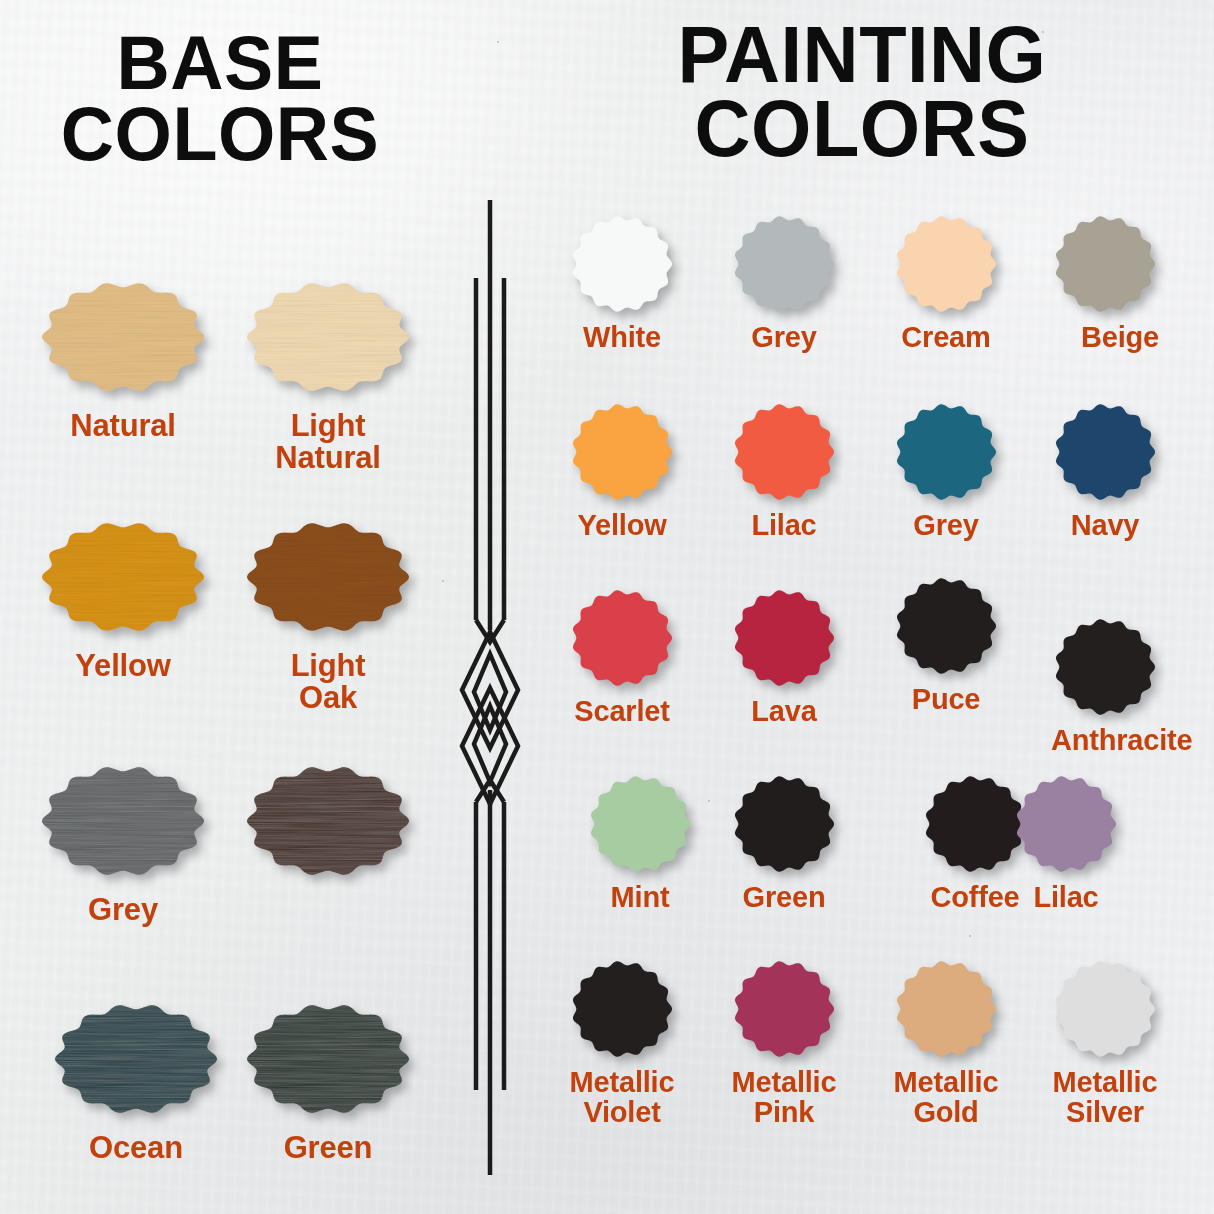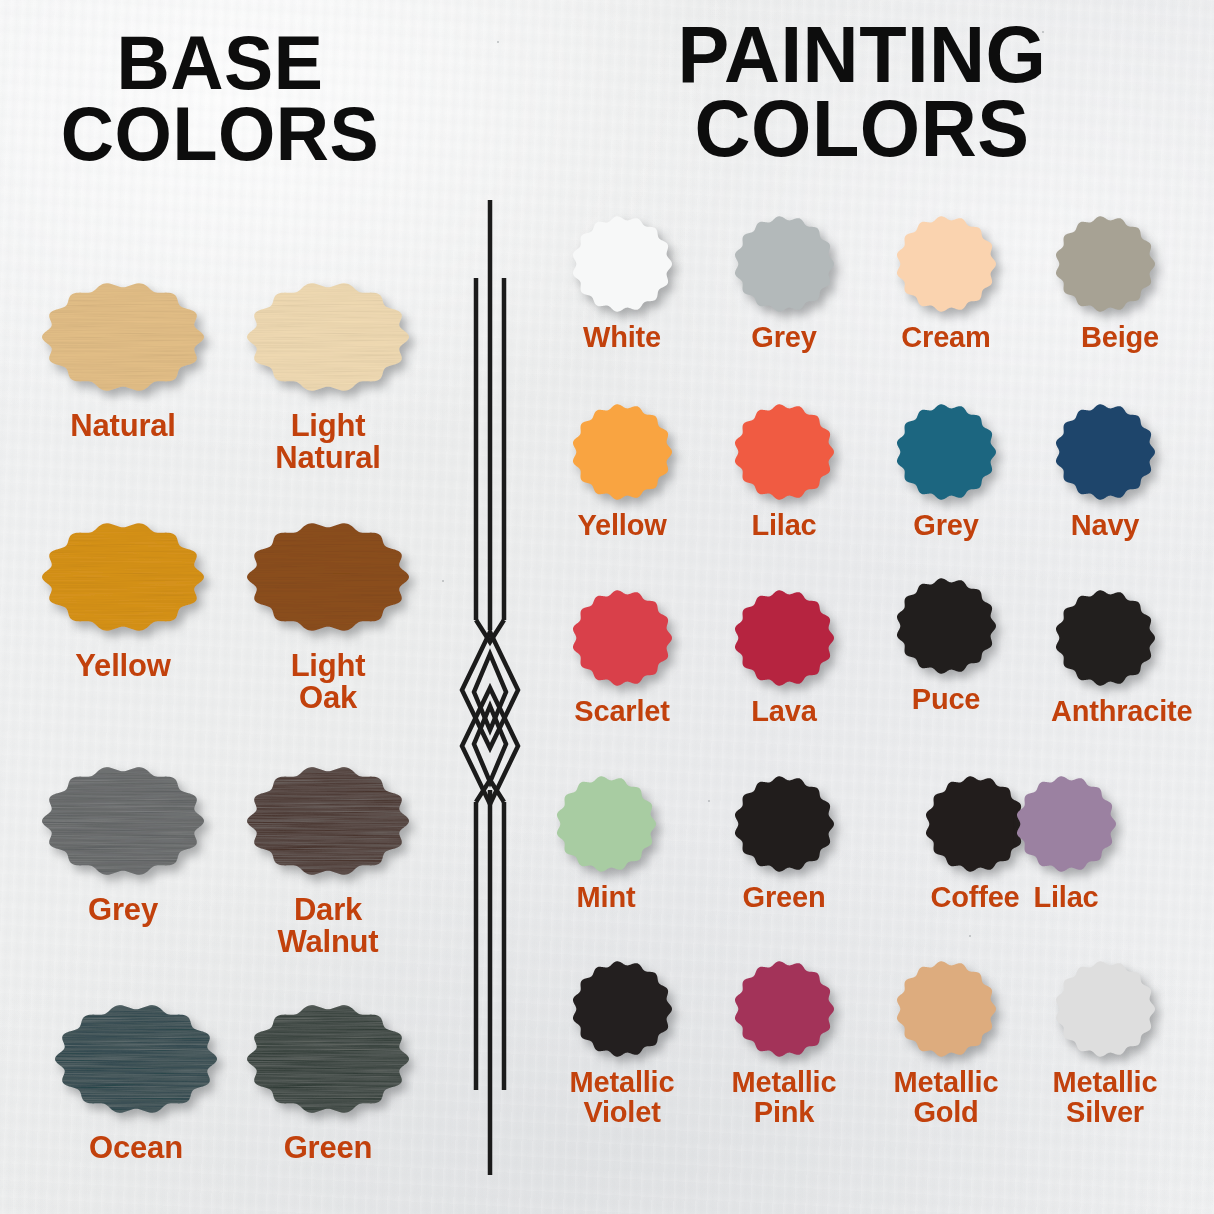--- a/index.html
+++ b/index.html
@@ -209,24 +209,20 @@
       <div class="label">
         <span class="ln2">Grey</span>
       </div>
     </div>
     <div class="swatch-cell base" style="left: 243px; top: 762px; width: 170px;">
       <div class="swatch-wrap" style="width: 170px; height: 118px;">
         <svg width="170" height="118" viewBox="0 0 170 118" class="swatch">
           <path d="M166.00,59.00L165.85,60.03L165.43,61.04L164.74,62.04L163.85,63.01L162.80,63.95L161.66,64.86L160.49,65.75L159.37,66.61L158.36,67.46L157.52,68.32L156.87,69.18L156.45,70.07L156.26,71.00L156.29,71.97L156.51,72.99L156.87,74.05L157.33,75.16L157.81,76.30L158.26,77.46L158.61,78.62L158.79,79.75L158.77,80.85L158.50,81.90L157.98,82.86L157.19,83.75L156.16,84.54L154.90,85.23L153.48,85.85L151.93,86.38L150.32,86.87L148.70,87.32L147.14,87.77L145.69,88.24L144.38,88.76L143.25,89.35L142.30,90.03L141.53,90.81L140.94,91.69L140.49,92.67L140.14,93.74L139.84,94.87L139.55,96.04L139.21,97.21L138.78,98.36L138.22,99.44L137.50,100.42L136.59,101.28L135.50,102.00L134.23,102.56L132.79,102.97L131.22,103.23L129.54,103.36L127.80,103.39L126.04,103.35L124.30,103.28L122.61,103.23L121.00,103.22L119.49,103.31L118.09,103.50L116.80,103.83L115.61,104.31L114.51,104.93L113.48,105.68L112.48,106.54L111.49,107.47L110.48,108.44L109.42,109.40L108.31,110.31L107.11,111.11L105.83,111.79L104.47,112.30L103.02,112.62L101.52,112.75L99.96,112.70L98.38,112.47L96.78,112.09L95.20,111.60L93.64,111.05L92.11,110.48L90.62,109.93L89.17,109.45L87.76,109.08L86.37,108.84L85.00,108.76L83.63,108.84L82.24,109.08L80.83,109.45L79.38,109.93L77.89,110.48L76.36,111.05L74.80,111.60L73.22,112.09L71.62,112.47L70.04,112.70L68.48,112.75L66.98,112.62L65.53,112.30L64.17,111.79L62.89,111.11L61.69,110.31L60.58,109.40L59.52,108.44L58.51,107.47L57.52,106.54L56.52,105.68L55.49,104.93L54.39,104.31L53.20,103.83L51.91,103.50L50.51,103.31L49.00,103.22L47.39,103.23L45.70,103.28L43.96,103.35L42.20,103.39L40.46,103.36L38.78,103.23L37.21,102.97L35.77,102.56L34.50,102.00L33.41,101.28L32.50,100.42L31.78,99.44L31.22,98.36L30.79,97.21L30.45,96.04L30.16,94.87L29.86,93.74L29.51,92.67L29.06,91.69L28.47,90.81L27.70,90.03L26.75,89.35L25.62,88.76L24.31,88.24L22.86,87.77L21.30,87.32L19.68,86.87L18.07,86.38L16.52,85.85L15.10,85.23L13.84,84.54L12.81,83.75L12.02,82.86L11.50,81.90L11.23,80.85L11.21,79.75L11.39,78.62L11.74,77.46L12.19,76.30L12.67,75.16L13.13,74.05L13.49,72.99L13.71,71.97L13.74,71.00L13.55,70.07L13.13,69.18L12.48,68.32L11.64,67.46L10.63,66.61L9.51,65.75L8.34,64.86L7.20,63.95L6.15,63.01L5.26,62.04L4.57,61.04L4.15,60.03L4.00,59.00L4.15,57.97L4.57,56.96L5.26,55.96L6.15,54.99L7.20,54.05L8.34,53.14L9.51,52.25L10.63,51.39L11.64,50.54L12.48,49.68L13.13,48.82L13.55,47.93L13.74,47.00L13.71,46.03L13.49,45.01L13.13,43.95L12.67,42.84L12.19,41.70L11.74,40.54L11.39,39.38L11.21,38.25L11.23,37.15L11.50,36.10L12.02,35.14L12.81,34.25L13.84,33.46L15.10,32.77L16.52,32.15L18.07,31.62L19.68,31.13L21.30,30.68L22.86,30.23L24.31,29.76L25.62,29.24L26.75,28.65L27.70,27.97L28.47,27.19L29.06,26.31L29.51,25.33L29.86,24.26L30.16,23.13L30.45,21.96L30.79,20.79L31.22,19.64L31.78,18.56L32.50,17.58L33.41,16.72L34.50,16.00L35.77,15.44L37.21,15.03L38.78,14.77L40.46,14.64L42.20,14.61L43.96,14.65L45.70,14.72L47.39,14.77L49.00,14.78L50.51,14.69L51.91,14.50L53.20,14.17L54.39,13.69L55.49,13.07L56.52,12.32L57.52,11.46L58.51,10.53L59.52,9.56L60.58,8.60L61.69,7.69L62.89,6.89L64.17,6.21L65.53,5.70L66.98,5.38L68.48,5.25L70.04,5.30L71.62,5.53L73.22,5.91L74.80,6.40L76.36,6.95L77.89,7.52L79.38,8.07L80.83,8.55L82.24,8.92L83.63,9.16L85.00,9.24L86.37,9.16L87.76,8.92L89.17,8.55L90.62,8.07L92.11,7.52L93.64,6.95L95.20,6.40L96.78,5.91L98.38,5.53L99.96,5.30L101.52,5.25L103.02,5.38L104.47,5.70L105.83,6.21L107.11,6.89L108.31,7.69L109.42,8.60L110.48,9.56L111.49,10.53L112.48,11.46L113.48,12.32L114.51,13.07L115.61,13.69L116.80,14.17L118.09,14.50L119.49,14.69L121.00,14.78L122.61,14.77L124.30,14.72L126.04,14.65L127.80,14.61L129.54,14.64L131.22,14.77L132.79,15.03L134.23,15.44L135.50,16.00L136.59,16.72L137.50,17.58L138.22,18.56L138.78,19.64L139.21,20.79L139.55,21.96L139.84,23.13L140.14,24.26L140.49,25.33L140.94,26.31L141.53,27.19L142.30,27.97L143.25,28.65L144.38,29.24L145.69,29.76L147.14,30.23L148.70,30.68L150.32,31.13L151.93,31.62L153.48,32.15L154.90,32.77L156.16,33.46L157.19,34.25L157.98,35.14L158.50,36.10L158.77,37.15L158.79,38.25L158.61,39.38L158.26,40.54L157.81,41.70L157.33,42.84L156.87,43.95L156.51,45.01L156.29,46.03L156.26,47.00L156.45,47.93L156.87,48.82L157.52,49.68L158.36,50.54L159.37,51.39L160.49,52.25L161.66,53.14L162.80,54.05L163.85,54.99L164.74,55.96L165.43,56.96L165.85,57.97L166.00,59.00Z" fill="#3E2317" filter="url(#grainDark)"></path>
         </svg>
       </div>
-      <div class="label">
-        <span class="ln2">Dark</span>
-        <span class="ln2">Walnut</span>
-      </div>
     </div>
     <div class="swatch-cell base" style="left: 51px; top: 1000px; width: 170px;">
       <div class="swatch-wrap" style="width: 170px; height: 118px;">
         <svg width="170" height="118" viewBox="0 0 170 118" class="swatch">
           <path d="M166.00,59.00L165.85,60.03L165.43,61.04L164.74,62.04L163.85,63.01L162.80,63.95L161.66,64.86L160.49,65.75L159.37,66.61L158.36,67.46L157.52,68.32L156.87,69.18L156.45,70.07L156.26,71.00L156.29,71.97L156.51,72.99L156.87,74.05L157.33,75.16L157.81,76.30L158.26,77.46L158.61,78.62L158.79,79.75L158.77,80.85L158.50,81.90L157.98,82.86L157.19,83.75L156.16,84.54L154.90,85.23L153.48,85.85L151.93,86.38L150.32,86.87L148.70,87.32L147.14,87.77L145.69,88.24L144.38,88.76L143.25,89.35L142.30,90.03L141.53,90.81L140.94,91.69L140.49,92.67L140.14,93.74L139.84,94.87L139.55,96.04L139.21,97.21L138.78,98.36L138.22,99.44L137.50,100.42L136.59,101.28L135.50,102.00L134.23,102.56L132.79,102.97L131.22,103.23L129.54,103.36L127.80,103.39L126.04,103.35L124.30,103.28L122.61,103.23L121.00,103.22L119.49,103.31L118.09,103.50L116.80,103.83L115.61,104.31L114.51,104.93L113.48,105.68L112.48,106.54L111.49,107.47L110.48,108.44L109.42,109.40L108.31,110.31L107.11,111.11L105.83,111.79L104.47,112.30L103.02,112.62L101.52,112.75L99.96,112.70L98.38,112.47L96.78,112.09L95.20,111.60L93.64,111.05L92.11,110.48L90.62,109.93L89.17,109.45L87.76,109.08L86.37,108.84L85.00,108.76L83.63,108.84L82.24,109.08L80.83,109.45L79.38,109.93L77.89,110.48L76.36,111.05L74.80,111.60L73.22,112.09L71.62,112.47L70.04,112.70L68.48,112.75L66.98,112.62L65.53,112.30L64.17,111.79L62.89,111.11L61.69,110.31L60.58,109.40L59.52,108.44L58.51,107.47L57.52,106.54L56.52,105.68L55.49,104.93L54.39,104.31L53.20,103.83L51.91,103.50L50.51,103.31L49.00,103.22L47.39,103.23L45.70,103.28L43.96,103.35L42.20,103.39L40.46,103.36L38.78,103.23L37.21,102.97L35.77,102.56L34.50,102.00L33.41,101.28L32.50,100.42L31.78,99.44L31.22,98.36L30.79,97.21L30.45,96.04L30.16,94.87L29.86,93.74L29.51,92.67L29.06,91.69L28.47,90.81L27.70,90.03L26.75,89.35L25.62,88.76L24.31,88.24L22.86,87.77L21.30,87.32L19.68,86.87L18.07,86.38L16.52,85.85L15.10,85.23L13.84,84.54L12.81,83.75L12.02,82.86L11.50,81.90L11.23,80.85L11.21,79.75L11.39,78.62L11.74,77.46L12.19,76.30L12.67,75.16L13.13,74.05L13.49,72.99L13.71,71.97L13.74,71.00L13.55,70.07L13.13,69.18L12.48,68.32L11.64,67.46L10.63,66.61L9.51,65.75L8.34,64.86L7.20,63.95L6.15,63.01L5.26,62.04L4.57,61.04L4.15,60.03L4.00,59.00L4.15,57.97L4.57,56.96L5.26,55.96L6.15,54.99L7.20,54.05L8.34,53.14L9.51,52.25L10.63,51.39L11.64,50.54L12.48,49.68L13.13,48.82L13.55,47.93L13.74,47.00L13.71,46.03L13.49,45.01L13.13,43.95L12.67,42.84L12.19,41.70L11.74,40.54L11.39,39.38L11.21,38.25L11.23,37.15L11.50,36.10L12.02,35.14L12.81,34.25L13.84,33.46L15.10,32.77L16.52,32.15L18.07,31.62L19.68,31.13L21.30,30.68L22.86,30.23L24.31,29.76L25.62,29.24L26.75,28.65L27.70,27.97L28.47,27.19L29.06,26.31L29.51,25.33L29.86,24.26L30.16,23.13L30.45,21.96L30.79,20.79L31.22,19.64L31.78,18.56L32.50,17.58L33.41,16.72L34.50,16.00L35.77,15.44L37.21,15.03L38.78,14.77L40.46,14.64L42.20,14.61L43.96,14.65L45.70,14.72L47.39,14.77L49.00,14.78L50.51,14.69L51.91,14.50L53.20,14.17L54.39,13.69L55.49,13.07L56.52,12.32L57.52,11.46L58.51,10.53L59.52,9.56L60.58,8.60L61.69,7.69L62.89,6.89L64.17,6.21L65.53,5.70L66.98,5.38L68.48,5.25L70.04,5.30L71.62,5.53L73.22,5.91L74.80,6.40L76.36,6.95L77.89,7.52L79.38,8.07L80.83,8.55L82.24,8.92L83.63,9.16L85.00,9.24L86.37,9.16L87.76,8.92L89.17,8.55L90.62,8.07L92.11,7.52L93.64,6.95L95.20,6.40L96.78,5.91L98.38,5.53L99.96,5.30L101.52,5.25L103.02,5.38L104.47,5.70L105.83,6.21L107.11,6.89L108.31,7.69L109.42,8.60L110.48,9.56L111.49,10.53L112.48,11.46L113.48,12.32L114.51,13.07L115.61,13.69L116.80,14.17L118.09,14.50L119.49,14.69L121.00,14.78L122.61,14.77L124.30,14.72L126.04,14.65L127.80,14.61L129.54,14.64L131.22,14.77L132.79,15.03L134.23,15.44L135.50,16.00L136.59,16.72L137.50,17.58L138.22,18.56L138.78,19.64L139.21,20.79L139.55,21.96L139.84,23.13L140.14,24.26L140.49,25.33L140.94,26.31L141.53,27.19L142.30,27.97L143.25,28.65L144.38,29.24L145.69,29.76L147.14,30.23L148.70,30.68L150.32,31.13L151.93,31.62L153.48,32.15L154.90,32.77L156.16,33.46L157.19,34.25L157.98,35.14L158.50,36.10L158.77,37.15L158.79,38.25L158.61,39.38L158.26,40.54L157.81,41.70L157.33,42.84L156.87,43.95L156.51,45.01L156.29,46.03L156.26,47.00L156.45,47.93L156.87,48.82L157.52,49.68L158.36,50.54L159.37,51.39L160.49,52.25L161.66,53.14L162.80,54.05L163.85,54.99L164.74,55.96L165.43,56.96L165.85,57.97L166.00,59.00Z" fill="#0C3A40" filter="url(#grainDark)"></path>
         </svg>
       </div>
       <div class="label">
         <span class="ln2">Ocean</span>
       </div>
@@ -347,31 +343,31 @@
     <div class="swatch-cell paint" style="left: 892px; top: 574px; width: 108px;">
       <div class="swatch-wrap" style="width: 108px; height: 104px;">
         <svg width="108" height="104" viewBox="0 0 108 104" class="swatch">
           <path d="M104.00,52.00L103.92,52.84L103.68,53.67L103.30,54.48L102.80,55.28L102.22,56.05L101.58,56.80L100.94,57.53L100.32,58.25L99.75,58.96L99.28,59.67L98.93,60.38L98.70,61.12L98.59,61.88L98.62,62.68L98.75,63.51L98.96,64.38L99.22,65.27L99.51,66.19L99.77,67.13L99.97,68.06L100.09,68.98L100.09,69.88L99.96,70.73L99.68,71.52L99.25,72.26L98.68,72.92L97.99,73.52L97.20,74.05L96.34,74.53L95.44,74.97L94.54,75.38L93.66,75.79L92.85,76.22L92.12,76.68L91.49,77.20L90.97,77.78L90.55,78.44L90.23,79.18L90.00,79.99L89.83,80.86L89.69,81.78L89.56,82.74L89.40,83.69L89.19,84.63L88.91,85.51L88.53,86.33L88.05,87.05L87.46,87.67L86.75,88.17L85.95,88.56L85.07,88.83L84.12,89.01L83.13,89.11L82.12,89.16L81.12,89.19L80.15,89.22L79.23,89.30L78.37,89.44L77.57,89.66L76.85,89.99L76.19,90.43L75.59,90.98L75.03,91.62L74.50,92.36L73.99,93.14L73.46,93.96L72.91,94.77L72.33,95.55L71.69,96.25L71.00,96.85L70.25,97.32L69.45,97.65L68.60,97.84L67.70,97.87L66.78,97.78L65.84,97.57L64.89,97.28L63.95,96.93L63.02,96.56L62.12,96.22L61.25,95.92L60.40,95.71L59.58,95.61L58.78,95.63L57.99,95.77L57.21,96.04L56.42,96.41L55.63,96.87L54.83,97.39L54.00,97.93L53.16,98.46L52.29,98.94L51.42,99.33L50.53,99.61L49.65,99.75L48.77,99.74L47.92,99.57L47.08,99.26L46.28,98.81L45.50,98.25L44.76,97.61L44.05,96.93L43.36,96.23L42.69,95.57L42.01,94.96L41.33,94.43L40.62,94.02L39.88,93.72L39.10,93.54L38.27,93.48L37.40,93.52L36.48,93.63L35.52,93.79L34.54,93.96L33.54,94.11L32.55,94.21L31.59,94.23L30.66,94.14L29.80,93.92L29.00,93.57L28.29,93.08L27.66,92.47L27.11,91.75L26.64,90.94L26.24,90.06L25.88,89.16L25.54,88.26L25.21,87.38L24.85,86.56L24.44,85.82L23.97,85.16L23.42,84.60L22.79,84.13L22.06,83.75L21.24,83.45L20.36,83.19L19.41,82.96L18.44,82.74L17.47,82.49L16.52,82.19L15.63,81.83L14.83,81.38L14.13,80.84L13.55,80.21L13.10,79.49L12.79,78.69L12.60,77.81L12.51,76.89L12.51,75.93L12.56,74.97L12.64,74.01L12.70,73.08L12.72,72.19L12.67,71.35L12.52,70.57L12.26,69.84L11.87,69.17L11.37,68.54L10.75,67.94L10.05,67.36L9.29,66.78L8.49,66.19L7.71,65.59L6.97,64.95L6.31,64.27L5.77,63.55L5.35,62.78L5.09,61.98L4.99,61.15L5.04,60.29L5.24,59.41L5.55,58.54L5.96,57.66L6.42,56.80L6.89,55.96L7.34,55.13L7.74,54.33L8.05,53.54L8.24,52.77L8.31,52.00L8.24,51.23L8.05,50.46L7.74,49.67L7.34,48.87L6.89,48.04L6.42,47.20L5.96,46.34L5.55,45.46L5.24,44.59L5.04,43.71L4.99,42.85L5.09,42.02L5.35,41.22L5.77,40.45L6.31,39.73L6.97,39.05L7.71,38.41L8.49,37.81L9.29,37.22L10.05,36.64L10.75,36.06L11.37,35.46L11.87,34.83L12.26,34.16L12.52,33.43L12.67,32.65L12.72,31.81L12.70,30.92L12.64,29.99L12.56,29.03L12.51,28.07L12.51,27.11L12.60,26.19L12.79,25.31L13.10,24.51L13.55,23.79L14.13,23.16L14.83,22.62L15.63,22.17L16.52,21.81L17.47,21.51L18.44,21.26L19.41,21.04L20.36,20.81L21.24,20.55L22.06,20.25L22.79,19.87L23.42,19.40L23.97,18.84L24.44,18.18L24.85,17.44L25.21,16.62L25.54,15.74L25.88,14.84L26.24,13.94L26.64,13.06L27.11,12.25L27.66,11.53L28.29,10.92L29.00,10.43L29.80,10.08L30.66,9.86L31.59,9.77L32.55,9.79L33.54,9.89L34.54,10.04L35.52,10.21L36.48,10.37L37.40,10.48L38.27,10.52L39.10,10.46L39.88,10.28L40.62,9.98L41.33,9.57L42.01,9.04L42.69,8.43L43.36,7.77L44.05,7.07L44.76,6.39L45.50,5.75L46.28,5.19L47.08,4.74L47.92,4.43L48.77,4.26L49.65,4.25L50.53,4.39L51.42,4.67L52.29,5.06L53.16,5.54L54.00,6.07L54.83,6.61L55.63,7.13L56.42,7.59L57.21,7.96L57.99,8.23L58.78,8.37L59.58,8.39L60.40,8.29L61.25,8.08L62.12,7.78L63.02,7.44L63.95,7.07L64.89,6.72L65.84,6.43L66.78,6.22L67.70,6.13L68.60,6.16L69.45,6.35L70.25,6.68L71.00,7.15L71.69,7.75L72.33,8.45L72.91,9.23L73.46,10.04L73.99,10.86L74.50,11.64L75.03,12.38L75.59,13.02L76.19,13.57L76.85,14.01L77.57,14.34L78.37,14.56L79.23,14.70L80.15,14.78L81.12,14.81L82.12,14.84L83.13,14.89L84.12,14.99L85.07,15.17L85.95,15.44L86.75,15.83L87.46,16.33L88.05,16.95L88.53,17.67L88.91,18.49L89.19,19.37L89.40,20.31L89.56,21.26L89.69,22.22L89.83,23.14L90.00,24.01L90.23,24.82L90.55,25.56L90.97,26.22L91.49,26.80L92.12,27.32L92.85,27.78L93.66,28.21L94.54,28.62L95.44,29.03L96.34,29.47L97.20,29.95L97.99,30.48L98.68,31.08L99.25,31.74L99.68,32.48L99.96,33.27L100.09,34.12L100.09,35.02L99.97,35.94L99.77,36.87L99.51,37.81L99.22,38.73L98.96,39.62L98.75,40.49L98.62,41.32L98.59,42.12L98.70,42.88L98.93,43.62L99.28,44.33L99.75,45.04L100.32,45.75L100.94,46.47L101.58,47.20L102.22,47.95L102.80,48.72L103.30,49.52L103.68,50.33L103.92,51.16L104.00,52.00Z" fill="#211E1D"></path>
         </svg>
       </div>
       <div class="label">
         <span class="ln2">Puce</span>
       </div>
     </div>
-    <div class="swatch-cell paint" style="left: 1051px; top: 586px; width: 108px;">
+    <div class="swatch-cell paint" style="left: 1051px; top: 615px; width: 108px;">
       <div class="swatch-wrap" style="width: 108px; height: 104px;">
         <svg width="108" height="104" viewBox="0 0 108 104" class="swatch">
           <path d="M104.00,52.00L103.92,52.84L103.68,53.67L103.30,54.48L102.80,55.28L102.22,56.05L101.58,56.80L100.94,57.53L100.32,58.25L99.75,58.96L99.28,59.67L98.93,60.38L98.70,61.12L98.59,61.88L98.62,62.68L98.75,63.51L98.96,64.38L99.22,65.27L99.51,66.19L99.77,67.13L99.97,68.06L100.09,68.98L100.09,69.88L99.96,70.73L99.68,71.52L99.25,72.26L98.68,72.92L97.99,73.52L97.20,74.05L96.34,74.53L95.44,74.97L94.54,75.38L93.66,75.79L92.85,76.22L92.12,76.68L91.49,77.20L90.97,77.78L90.55,78.44L90.23,79.18L90.00,79.99L89.83,80.86L89.69,81.78L89.56,82.74L89.40,83.69L89.19,84.63L88.91,85.51L88.53,86.33L88.05,87.05L87.46,87.67L86.75,88.17L85.95,88.56L85.07,88.83L84.12,89.01L83.13,89.11L82.12,89.16L81.12,89.19L80.15,89.22L79.23,89.30L78.37,89.44L77.57,89.66L76.85,89.99L76.19,90.43L75.59,90.98L75.03,91.62L74.50,92.36L73.99,93.14L73.46,93.96L72.91,94.77L72.33,95.55L71.69,96.25L71.00,96.85L70.25,97.32L69.45,97.65L68.60,97.84L67.70,97.87L66.78,97.78L65.84,97.57L64.89,97.28L63.95,96.93L63.02,96.56L62.12,96.22L61.25,95.92L60.40,95.71L59.58,95.61L58.78,95.63L57.99,95.77L57.21,96.04L56.42,96.41L55.63,96.87L54.83,97.39L54.00,97.93L53.16,98.46L52.29,98.94L51.42,99.33L50.53,99.61L49.65,99.75L48.77,99.74L47.92,99.57L47.08,99.26L46.28,98.81L45.50,98.25L44.76,97.61L44.05,96.93L43.36,96.23L42.69,95.57L42.01,94.96L41.33,94.43L40.62,94.02L39.88,93.72L39.10,93.54L38.27,93.48L37.40,93.52L36.48,93.63L35.52,93.79L34.54,93.96L33.54,94.11L32.55,94.21L31.59,94.23L30.66,94.14L29.80,93.92L29.00,93.57L28.29,93.08L27.66,92.47L27.11,91.75L26.64,90.94L26.24,90.06L25.88,89.16L25.54,88.26L25.21,87.38L24.85,86.56L24.44,85.82L23.97,85.16L23.42,84.60L22.79,84.13L22.06,83.75L21.24,83.45L20.36,83.19L19.41,82.96L18.44,82.74L17.47,82.49L16.52,82.19L15.63,81.83L14.83,81.38L14.13,80.84L13.55,80.21L13.10,79.49L12.79,78.69L12.60,77.81L12.51,76.89L12.51,75.93L12.56,74.97L12.64,74.01L12.70,73.08L12.72,72.19L12.67,71.35L12.52,70.57L12.26,69.84L11.87,69.17L11.37,68.54L10.75,67.94L10.05,67.36L9.29,66.78L8.49,66.19L7.71,65.59L6.97,64.95L6.31,64.27L5.77,63.55L5.35,62.78L5.09,61.98L4.99,61.15L5.04,60.29L5.24,59.41L5.55,58.54L5.96,57.66L6.42,56.80L6.89,55.96L7.34,55.13L7.74,54.33L8.05,53.54L8.24,52.77L8.31,52.00L8.24,51.23L8.05,50.46L7.74,49.67L7.34,48.87L6.89,48.04L6.42,47.20L5.96,46.34L5.55,45.46L5.24,44.59L5.04,43.71L4.99,42.85L5.09,42.02L5.35,41.22L5.77,40.45L6.31,39.73L6.97,39.05L7.71,38.41L8.49,37.81L9.29,37.22L10.05,36.64L10.75,36.06L11.37,35.46L11.87,34.83L12.26,34.16L12.52,33.43L12.67,32.65L12.72,31.81L12.70,30.92L12.64,29.99L12.56,29.03L12.51,28.07L12.51,27.11L12.60,26.19L12.79,25.31L13.10,24.51L13.55,23.79L14.13,23.16L14.83,22.62L15.63,22.17L16.52,21.81L17.47,21.51L18.44,21.26L19.41,21.04L20.36,20.81L21.24,20.55L22.06,20.25L22.79,19.87L23.42,19.40L23.97,18.84L24.44,18.18L24.85,17.44L25.21,16.62L25.54,15.74L25.88,14.84L26.24,13.94L26.64,13.06L27.11,12.25L27.66,11.53L28.29,10.92L29.00,10.43L29.80,10.08L30.66,9.86L31.59,9.77L32.55,9.79L33.54,9.89L34.54,10.04L35.52,10.21L36.48,10.37L37.40,10.48L38.27,10.52L39.10,10.46L39.88,10.28L40.62,9.98L41.33,9.57L42.01,9.04L42.69,8.43L43.36,7.77L44.05,7.07L44.76,6.39L45.50,5.75L46.28,5.19L47.08,4.74L47.92,4.43L48.77,4.26L49.65,4.25L50.53,4.39L51.42,4.67L52.29,5.06L53.16,5.54L54.00,6.07L54.83,6.61L55.63,7.13L56.42,7.59L57.21,7.96L57.99,8.23L58.78,8.37L59.58,8.39L60.40,8.29L61.25,8.08L62.12,7.78L63.02,7.44L63.95,7.07L64.89,6.72L65.84,6.43L66.78,6.22L67.70,6.13L68.60,6.16L69.45,6.35L70.25,6.68L71.00,7.15L71.69,7.75L72.33,8.45L72.91,9.23L73.46,10.04L73.99,10.86L74.50,11.64L75.03,12.38L75.59,13.02L76.19,13.57L76.85,14.01L77.57,14.34L78.37,14.56L79.23,14.70L80.15,14.78L81.12,14.81L82.12,14.84L83.13,14.89L84.12,14.99L85.07,15.17L85.95,15.44L86.75,15.83L87.46,16.33L88.05,16.95L88.53,17.67L88.91,18.49L89.19,19.37L89.40,20.31L89.56,21.26L89.69,22.22L89.83,23.14L90.00,24.01L90.23,24.82L90.55,25.56L90.97,26.22L91.49,26.80L92.12,27.32L92.85,27.78L93.66,28.21L94.54,28.62L95.44,29.03L96.34,29.47L97.20,29.95L97.99,30.48L98.68,31.08L99.25,31.74L99.68,32.48L99.96,33.27L100.09,34.12L100.09,35.02L99.97,35.94L99.77,36.87L99.51,37.81L99.22,38.73L98.96,39.62L98.75,40.49L98.62,41.32L98.59,42.12L98.70,42.88L98.93,43.62L99.28,44.33L99.75,45.04L100.32,45.75L100.94,46.47L101.58,47.20L102.22,47.95L102.80,48.72L103.30,49.52L103.68,50.33L103.92,51.16L104.00,52.00Z" fill="#221F1E"></path>
         </svg>
       </div>
       <div class="label">
         <span class="ln2">Anthracite</span>
       </div>
     </div>
-    <div class="swatch-cell paint" style="left: 552px; top: 772px; width: 108px; text-align: center;">
+    <div class="swatch-cell paint" style="left: 586px; top: 772px; width: 108px; text-align: center;">
       <div class="swatch-wrap" style="width: 108px; height: 104px;">
         <svg width="108" height="104" viewBox="0 0 108 104" class="swatch">
           <path d="M104.00,52.00L103.92,52.84L103.68,53.67L103.30,54.48L102.80,55.28L102.22,56.05L101.58,56.80L100.94,57.53L100.32,58.25L99.75,58.96L99.28,59.67L98.93,60.38L98.70,61.12L98.59,61.88L98.62,62.68L98.75,63.51L98.96,64.38L99.22,65.27L99.51,66.19L99.77,67.13L99.97,68.06L100.09,68.98L100.09,69.88L99.96,70.73L99.68,71.52L99.25,72.26L98.68,72.92L97.99,73.52L97.20,74.05L96.34,74.53L95.44,74.97L94.54,75.38L93.66,75.79L92.85,76.22L92.12,76.68L91.49,77.20L90.97,77.78L90.55,78.44L90.23,79.18L90.00,79.99L89.83,80.86L89.69,81.78L89.56,82.74L89.40,83.69L89.19,84.63L88.91,85.51L88.53,86.33L88.05,87.05L87.46,87.67L86.75,88.17L85.95,88.56L85.07,88.83L84.12,89.01L83.13,89.11L82.12,89.16L81.12,89.19L80.15,89.22L79.23,89.30L78.37,89.44L77.57,89.66L76.85,89.99L76.19,90.43L75.59,90.98L75.03,91.62L74.50,92.36L73.99,93.14L73.46,93.96L72.91,94.77L72.33,95.55L71.69,96.25L71.00,96.85L70.25,97.32L69.45,97.65L68.60,97.84L67.70,97.87L66.78,97.78L65.84,97.57L64.89,97.28L63.95,96.93L63.02,96.56L62.12,96.22L61.25,95.92L60.40,95.71L59.58,95.61L58.78,95.63L57.99,95.77L57.21,96.04L56.42,96.41L55.63,96.87L54.83,97.39L54.00,97.93L53.16,98.46L52.29,98.94L51.42,99.33L50.53,99.61L49.65,99.75L48.77,99.74L47.92,99.57L47.08,99.26L46.28,98.81L45.50,98.25L44.76,97.61L44.05,96.93L43.36,96.23L42.69,95.57L42.01,94.96L41.33,94.43L40.62,94.02L39.88,93.72L39.10,93.54L38.27,93.48L37.40,93.52L36.48,93.63L35.52,93.79L34.54,93.96L33.54,94.11L32.55,94.21L31.59,94.23L30.66,94.14L29.80,93.92L29.00,93.57L28.29,93.08L27.66,92.47L27.11,91.75L26.64,90.94L26.24,90.06L25.88,89.16L25.54,88.26L25.21,87.38L24.85,86.56L24.44,85.82L23.97,85.16L23.42,84.60L22.79,84.13L22.06,83.75L21.24,83.45L20.36,83.19L19.41,82.96L18.44,82.74L17.47,82.49L16.52,82.19L15.63,81.83L14.83,81.38L14.13,80.84L13.55,80.21L13.10,79.49L12.79,78.69L12.60,77.81L12.51,76.89L12.51,75.93L12.56,74.97L12.64,74.01L12.70,73.08L12.72,72.19L12.67,71.35L12.52,70.57L12.26,69.84L11.87,69.17L11.37,68.54L10.75,67.94L10.05,67.36L9.29,66.78L8.49,66.19L7.71,65.59L6.97,64.95L6.31,64.27L5.77,63.55L5.35,62.78L5.09,61.98L4.99,61.15L5.04,60.29L5.24,59.41L5.55,58.54L5.96,57.66L6.42,56.80L6.89,55.96L7.34,55.13L7.74,54.33L8.05,53.54L8.24,52.77L8.31,52.00L8.24,51.23L8.05,50.46L7.74,49.67L7.34,48.87L6.89,48.04L6.42,47.20L5.96,46.34L5.55,45.46L5.24,44.59L5.04,43.71L4.99,42.85L5.09,42.02L5.35,41.22L5.77,40.45L6.31,39.73L6.97,39.05L7.71,38.41L8.49,37.81L9.29,37.22L10.05,36.64L10.75,36.06L11.37,35.46L11.87,34.83L12.26,34.16L12.52,33.43L12.67,32.65L12.72,31.81L12.70,30.92L12.64,29.99L12.56,29.03L12.51,28.07L12.51,27.11L12.60,26.19L12.79,25.31L13.10,24.51L13.55,23.79L14.13,23.16L14.83,22.62L15.63,22.17L16.52,21.81L17.47,21.51L18.44,21.26L19.41,21.04L20.36,20.81L21.24,20.55L22.06,20.25L22.79,19.87L23.42,19.40L23.97,18.84L24.44,18.18L24.85,17.44L25.21,16.62L25.54,15.74L25.88,14.84L26.24,13.94L26.64,13.06L27.11,12.25L27.66,11.53L28.29,10.92L29.00,10.43L29.80,10.08L30.66,9.86L31.59,9.77L32.55,9.79L33.54,9.89L34.54,10.04L35.52,10.21L36.48,10.37L37.40,10.48L38.27,10.52L39.10,10.46L39.88,10.28L40.62,9.98L41.33,9.57L42.01,9.04L42.69,8.43L43.36,7.77L44.05,7.07L44.76,6.39L45.50,5.75L46.28,5.19L47.08,4.74L47.92,4.43L48.77,4.26L49.65,4.25L50.53,4.39L51.42,4.67L52.29,5.06L53.16,5.54L54.00,6.07L54.83,6.61L55.63,7.13L56.42,7.59L57.21,7.96L57.99,8.23L58.78,8.37L59.58,8.39L60.40,8.29L61.25,8.08L62.12,7.78L63.02,7.44L63.95,7.07L64.89,6.72L65.84,6.43L66.78,6.22L67.70,6.13L68.60,6.16L69.45,6.35L70.25,6.68L71.00,7.15L71.69,7.75L72.33,8.45L72.91,9.23L73.46,10.04L73.99,10.86L74.50,11.64L75.03,12.38L75.59,13.02L76.19,13.57L76.85,14.01L77.57,14.34L78.37,14.56L79.23,14.70L80.15,14.78L81.12,14.81L82.12,14.84L83.13,14.89L84.12,14.99L85.07,15.17L85.95,15.44L86.75,15.83L87.46,16.33L88.05,16.95L88.53,17.67L88.91,18.49L89.19,19.37L89.40,20.31L89.56,21.26L89.69,22.22L89.83,23.14L90.00,24.01L90.23,24.82L90.55,25.56L90.97,26.22L91.49,26.80L92.12,27.32L92.85,27.78L93.66,28.21L94.54,28.62L95.44,29.03L96.34,29.47L97.20,29.95L97.99,30.48L98.68,31.08L99.25,31.74L99.68,32.48L99.96,33.27L100.09,34.12L100.09,35.02L99.97,35.94L99.77,36.87L99.51,37.81L99.22,38.73L98.96,39.62L98.75,40.49L98.62,41.32L98.59,42.12L98.70,42.88L98.93,43.62L99.28,44.33L99.75,45.04L100.32,45.75L100.94,46.47L101.58,47.20L102.22,47.95L102.80,48.72L103.30,49.52L103.68,50.33L103.92,51.16L104.00,52.00Z" fill="#A8CCA2"></path>
         </svg>
       </div>
       <div class="label">
         <span class="ln2">Mint</span>
       </div>
     </div>
     <div class="swatch-cell paint" style="left: 730px; top: 772px; width: 108px;">

